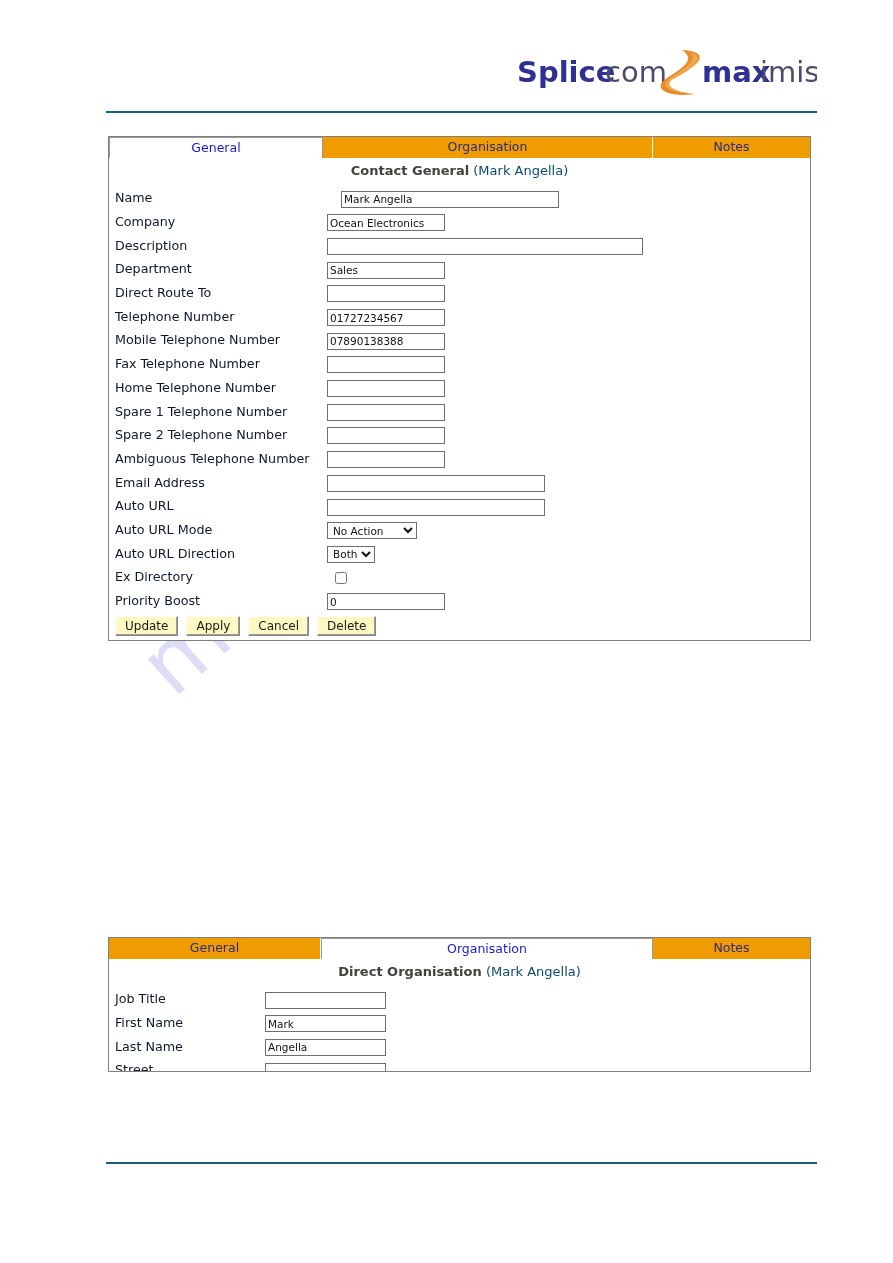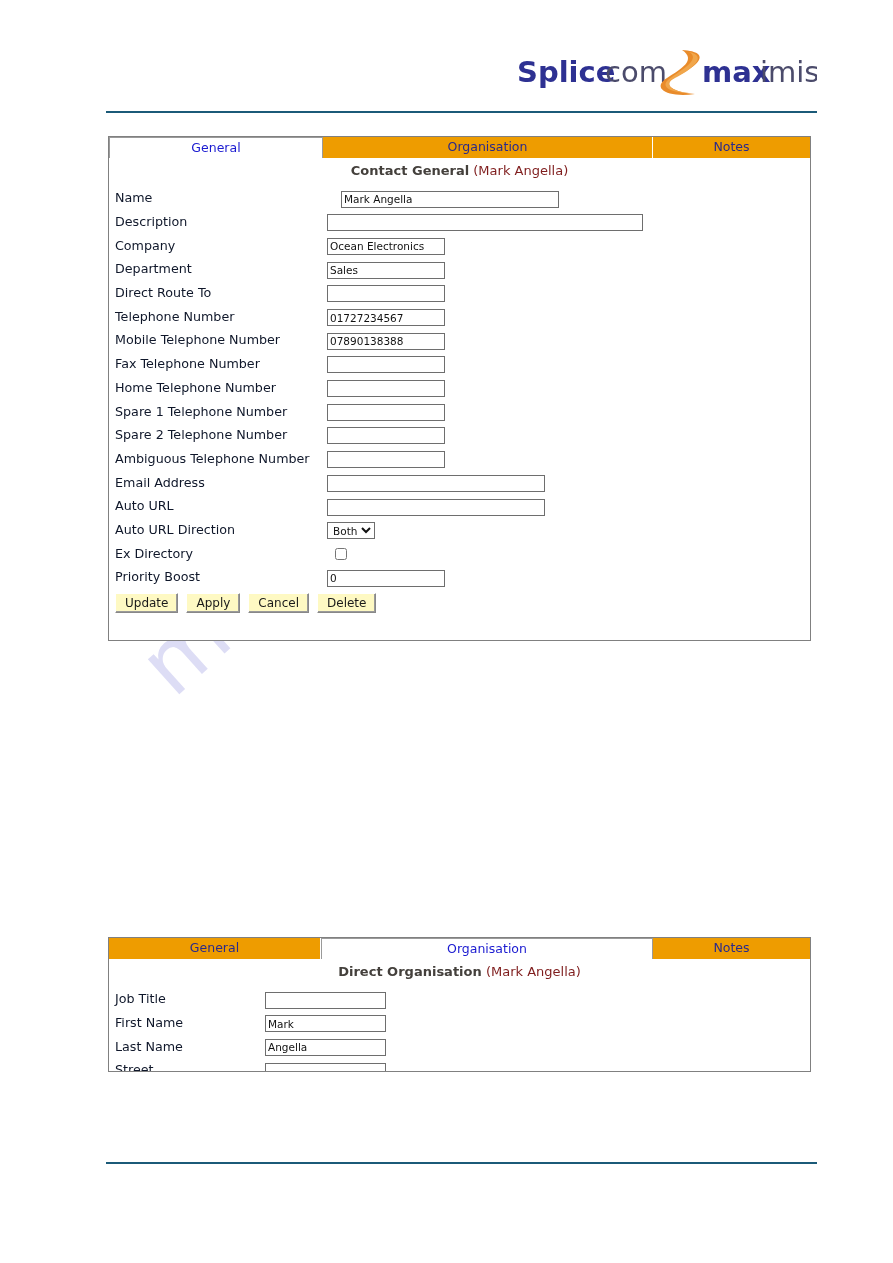--- a/index.html
+++ b/index.html
@@ -130,21 +130,21 @@
     margin-top: 5px;
     margin-bottom: 2px;
     font-family: "DejaVu Sans", sans-serif;
   }
   .panel-title b {
     font-weight: bold;
     color: #44403c;
   }
   .panel-title .subject {
     font-weight: normal;
-    color: #7f1d1d;
+    color: #0c4a6e;
   }
 
   
   .form-body { padding: 6px 0 0 0; }
   .row {
     display: flex;
     align-items: center;
     height: 23.7px;
     padding-left: 6px;
   }
@@ -258,30 +258,30 @@
     </div>
 
     <div class="form-body">
 
       <div class="row">
         <div class="label">Name</div>
         <div class="control"><input class="txt w-name" value="Mark Angella" style=""></div>
       </div>
 
       <div class="row">
+        <div class="label">Company</div>
+        <div class="control"><input class="txt w-small" value="Ocean Electronics" style=""></div>
+      </div>
+
+      <div class="row">
         <div class="label">Description</div>
         <div class="control"><input class="txt w-desc" value="" style=""></div>
       </div>
 
       <div class="row">
-        <div class="label">Company</div>
-        <div class="control"><input class="txt w-small" value="Ocean Electronics" style=""></div>
-      </div>
-
-      <div class="row">
         <div class="label">Department</div>
         <div class="control"><input class="txt w-small" value="Sales" style=""></div>
       </div>
 
       <div class="row">
         <div class="label">Direct Route To</div>
         <div class="control"><input class="txt w-small" value="" style=""></div>
       </div>
 
       <div class="row">
@@ -322,20 +322,28 @@
       <div class="row">
         <div class="label">Email Address</div>
         <div class="control"><input class="txt w-mid" value="" style=""></div>
       </div>
 
       <div class="row">
         <div class="label">Auto URL</div>
         <div class="control"><input class="txt w-mid" value="" style=""></div>
       </div>
 
+      <div class="row">
+        <div class="label">Auto URL Mode</div>
+        <div class="control">
+          <select class="sel w-mode">
+            <option>No Action</option>
+          </select>
+        </div>
+      </div>
 
       <div class="row">
         <div class="label">Auto URL Direction</div>
         <div class="control">
           <select class="sel w-dir">
             <option>Both</option>
           </select>
         </div>
       </div>
 

